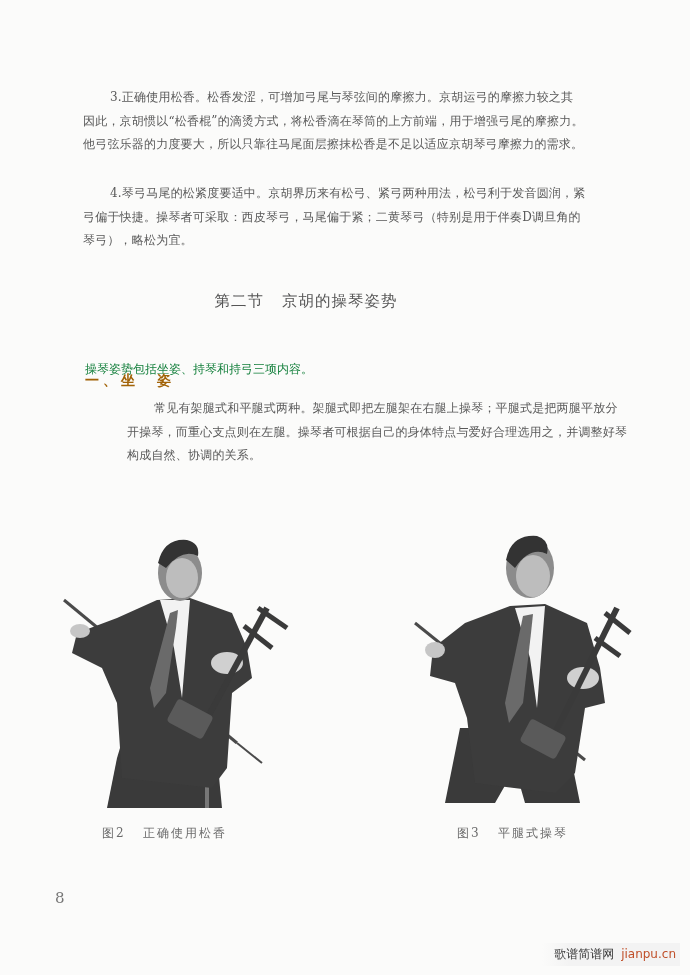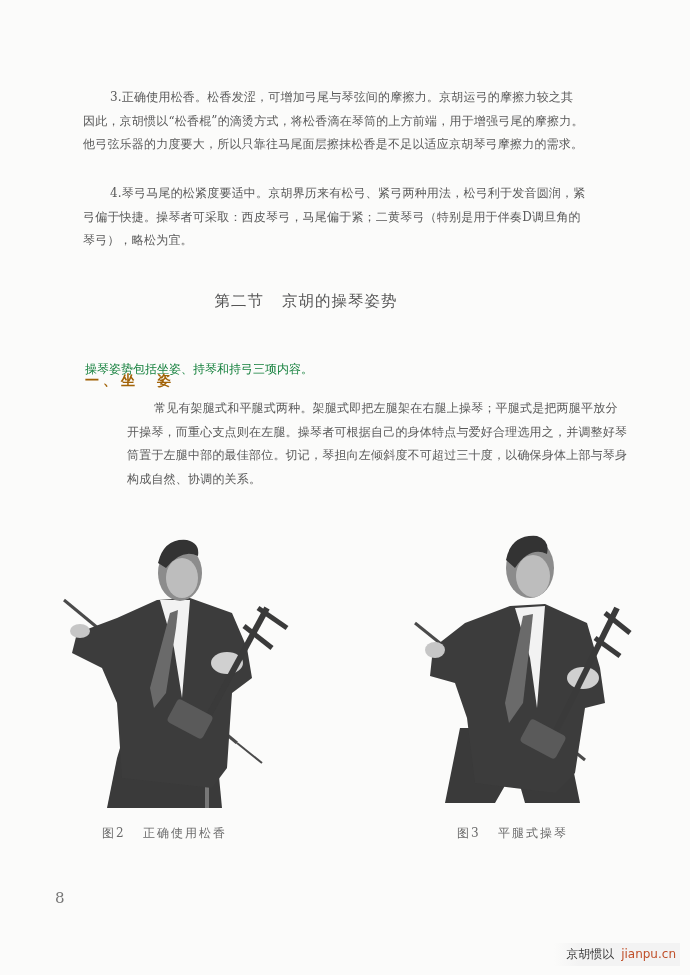--- a/index.html
+++ b/index.html
@@ -116,21 +116,20 @@
     <span>第二节</span><span class="gap"></span><span>京胡的操琴姿势</span>
   </div>
 
   <div class="intro">操琴姿势包括坐姿、持琴和持弓三项内容。</div>
 
   <div class="subhead">一、坐　姿</div>
 
   <div class="para" style="top:397px;margin-left:44px;">
     <div class="indent-line">常见有架腿式和平腿式两种。架腿式即把左腿架在右腿上操琴；平腿式是把两腿平放分</div>
     <div>开操琴，而重心支点则在左腿。操琴者可根据自己的身体特点与爱好合理选用之，并调整好琴</div>
-    <div>筒置于左腿中部的最佳部位。切记，琴担向左倾斜度不可超过三十度，以确保身体上部与琴身</div>
     <div>构成自然、协调的关系。</div>
   </div>
 
   <div class="figure" style="left:62px; top:528px;">
     <svg width="250" height="280" viewBox="0 0 250 280">
 
       <line x1="2" y1="72" x2="175" y2="215" stroke="#4a4a4a" stroke-width="3"></line>
 
       <path d="M55 230 L70 180 L150 175 L160 280 L45 280 Z" fill="#3a3a3a"></path>
 
@@ -193,16 +192,16 @@
   <div class="caption" style="left:102px; top:825px;">
     <span>图2</span>&nbsp;&nbsp;&nbsp;<span>正确使用松香</span>
   </div>
   <div class="caption" style="left:457px; top:825px;">
     <span>图3</span>&nbsp;&nbsp;&nbsp;<span>平腿式操琴</span>
   </div>
 
   <div class="page-number">8</div>
 
   <div class="watermark">
-    <span>京胡惯以</span><span class="domain">jianpu.cn</span>
+    <span>歌谱简谱网</span><span class="domain">jianpu.cn</span>
   </div>
 
 </div>
 
 </body></html>

